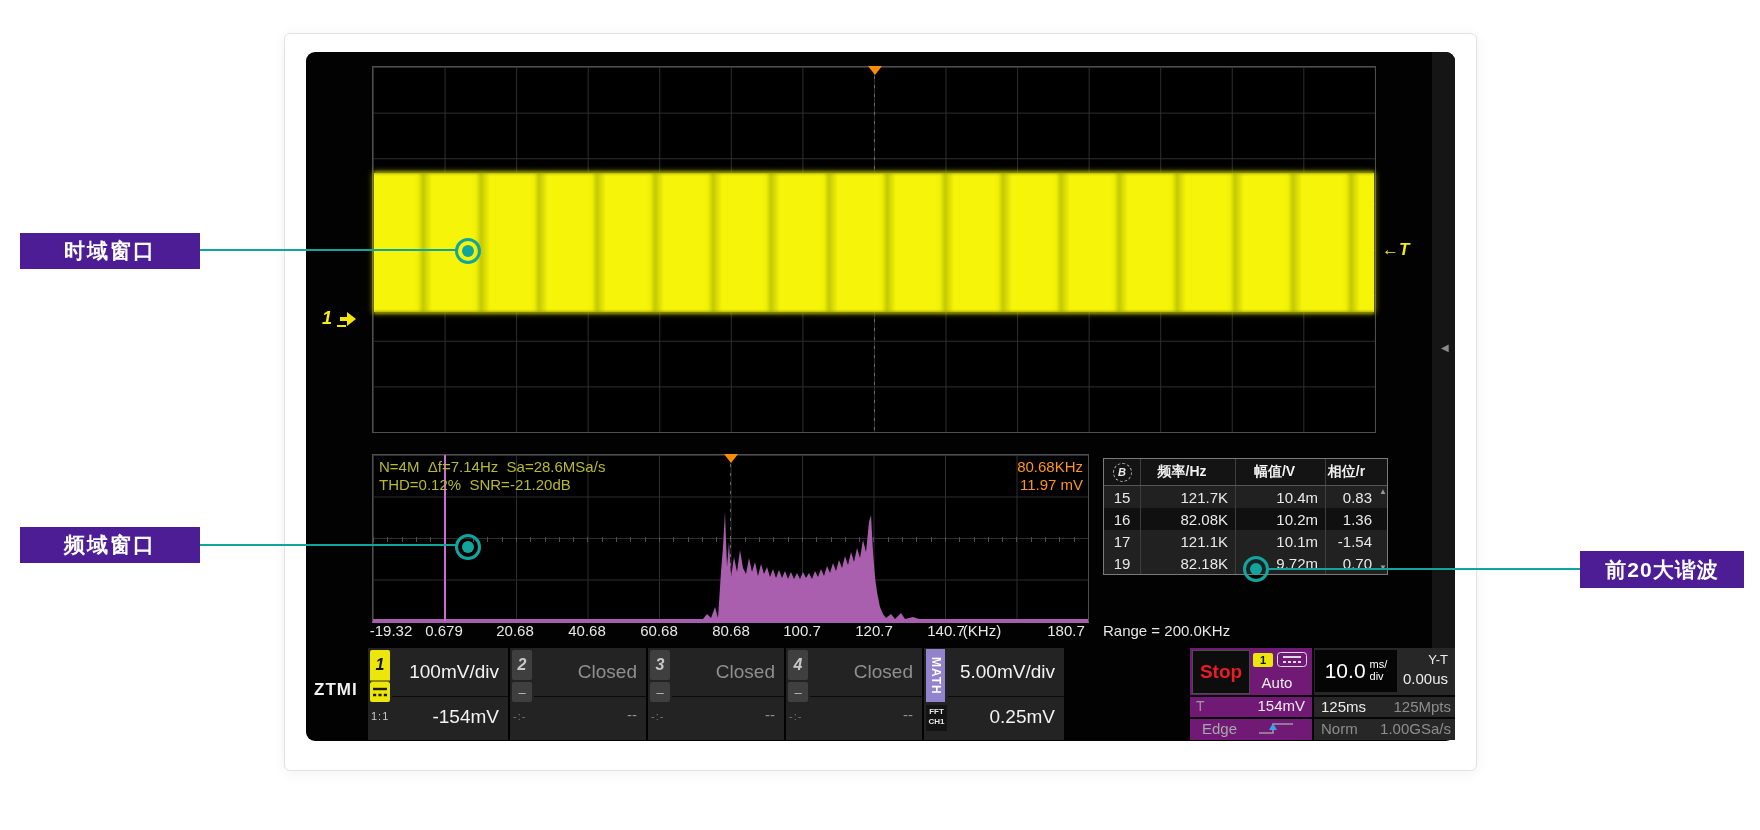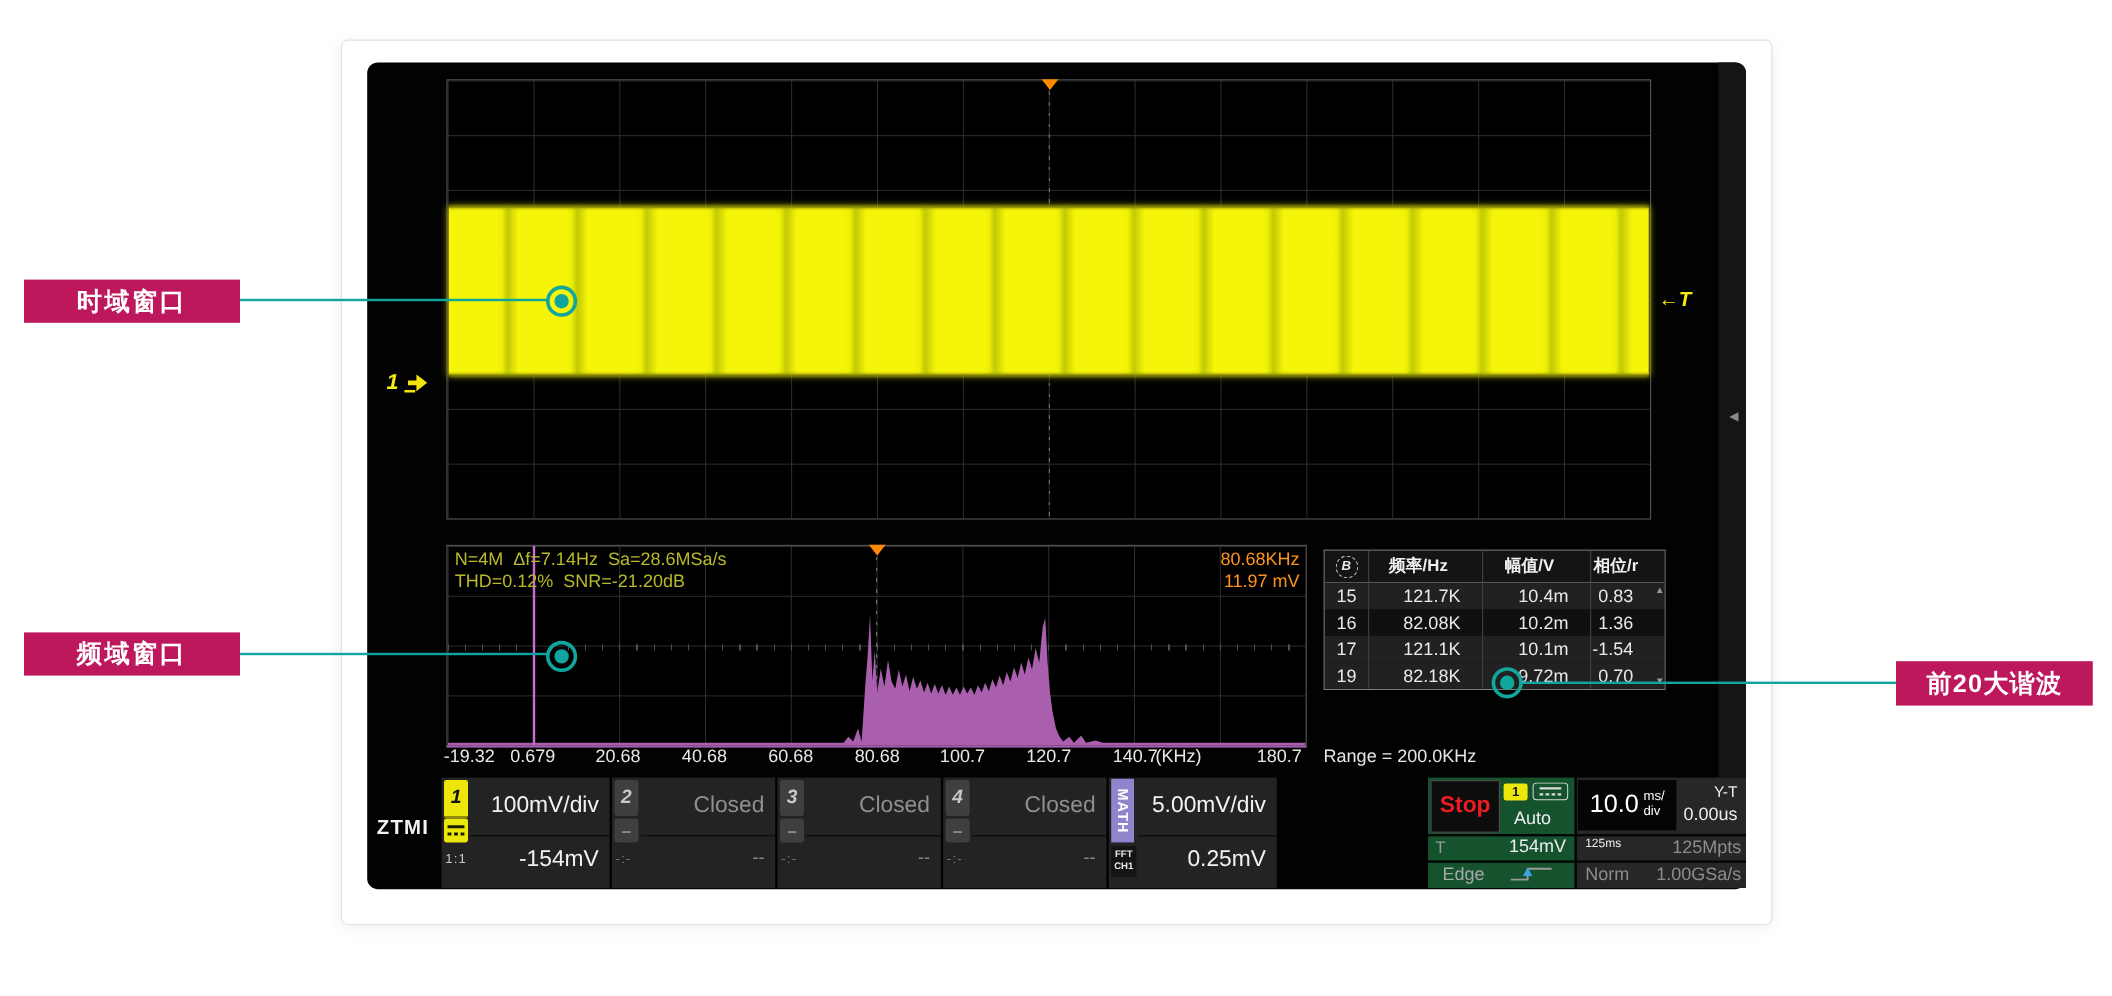--- a/index.html
+++ b/index.html
@@ -32,41 +32,41 @@
   .fringe{position:absolute;left:0;right:0;height:3px;background:rgba(150,152,4,.75);filter:blur(1px)}
   
   .olv{color:#b9b92b;font-size:15px;white-space:pre}
   .org{color:#ff941c;font-size:15px;text-align:right}
   .axlbl{position:absolute;top:570px;transform:translateX(-50%);color:#e8e8e8;font-size:15px;white-space:nowrap}
   
   #htable{left:797px;top:406px;width:285px;background:#050505;border:1px solid #7a7a7a;
           box-sizing:border-box;color:#e9e9e9;font-size:15px}
   .trow{display:grid;grid-template-columns:37px 95px 90px 53px 8px;height:22px;align-items:center}
   .thead{height:26px;font-size:14px;background:#141414;border-bottom:1px solid #555}
-  .tc{padding-right:18px;text-align:right;border-right:1px solid #3e3e3e;height:100%;
+  .tc{padding-right:7px;text-align:right;border-right:1px solid #3e3e3e;height:100%;
       display:flex;align-items:center;justify-content:flex-end;box-sizing:border-box}
   .tn{justify-content:center;padding-right:0}
   .hc{justify-content:center;padding-right:12px;font-weight:bold;color:#f0f0f0}
   .r-light{background:#212121}.r-dark{background:#101010}
   .r-hl{background:#0b0b0b;color:#ff8d1e}
   
   .blk{position:absolute;top:596px;height:92px;background:#232323;box-sizing:border-box}
   .chsep{position:absolute;left:24px;right:0;top:48px;height:1px;background:#0a0a0a}
   .badge{position:absolute;left:2px;top:2px;width:20px;height:30px;border-radius:2px;
          display:flex;align-items:center;justify-content:center;font-weight:bold;font-style:italic;font-size:16px}
   .badge-y{background:#ece60a;color:#111;border-bottom:2px solid #8f8c00}
   .badge-g{background:#3f3f3f;color:#c8c8c8}
   .cpl{position:absolute;left:2px;top:34px;width:20px;height:20px;border-radius:2px;
        display:flex;align-items:center;justify-content:center}
   .bigtxt{position:absolute;right:9px;font-size:19px;color:#f2f2f2;white-space:nowrap}
   .graytxt{color:#8f8f8f}
   .probe{position:absolute;left:3px;top:62px;font-size:11px;color:#c9c9c9;letter-spacing:1px}
   .tbsep{position:absolute;left:0;right:0;height:2px;background:#060606}
   
-  .teal-box{background:#be185d;color:#ffffff;font-size:21px;font-weight:600;letter-spacing:2px;
+  .teal-box{background:#4c1d95;color:#ffffff;font-size:21px;font-weight:600;letter-spacing:2px;
             display:flex;align-items:center;justify-content:center}
   .teal-line{background:#10a69e;height:2px}
   .dot{width:26px;height:26px;border:3px solid #10a69e;border-radius:50%;box-sizing:border-box;
        display:flex;align-items:center;justify-content:center}
   .dot>span{width:12px;height:12px;border-radius:50%;background:#10a69e;display:block}
   .ylw{color:#f5ee12}
 </style>
 </head>
 <body>
 
@@ -223,21 +223,21 @@
     <div class="abs" style="left:2px;top:57px;width:21px;height:26px;background:#141414;color:#e8e8e8;
                             font-size:8px;font-weight:bold;line-height:1.25;text-align:center;padding-top:2px;box-sizing:border-box">
       <div>FFT</div>
         <div>CH1</div>
     </div>
     <div class="bigtxt" style="top:13px">5.00mV/div</div>
     <div class="chsep"></div>
     <div class="bigtxt" style="top:58px">0.25mV</div>
   </div>
 
-  <div class="blk" style="left:884px;width:122px;background:#14532d">
+  <div class="blk" style="left:884px;width:122px;background:#701a75">
     <div class="abs" style="left:2px;top:2px;width:56px;height:42px;background:#0d0d0d;border:1px solid #4c4c4c;
                             display:flex;align-items:center;justify-content:center">
       <span style="color:#ea1c24;font-weight:bold;font-size:19px">Stop</span>
     </div>
     <div class="abs" style="left:63px;top:5px;width:20px;height:14px;background:#ece60a;color:#111;border-radius:2px;
                             font-size:11px;font-weight:bold;display:flex;align-items:center;justify-content:center">1</div>
     <svg class="abs" style="left:87px;top:4px" width="30" height="15" viewBox="0 0 30 15">
       <rect x="0.5" y="0.5" width="29" height="14" rx="3" fill="none" stroke="#dcdcdc"></rect>
       <line x1="6" y1="5" x2="24" y2="5" stroke="#dcdcdc" stroke-width="2"></line>
       <line x1="6" y1="10" x2="24" y2="10" stroke="#dcdcdc" stroke-width="2" stroke-dasharray="3,2"></line>
@@ -259,21 +259,21 @@
                             align-items:center;justify-content:center;gap:4px">
       <span style="font-size:21px;color:#fff">10.0</span>
       <span style="font-size:11px;color:#fff;line-height:1.05;text-align:left">
         <span style="display:block">ms/</span>
         <span style="display:block">div</span>
       </span>
     </div>
     <div class="abs" style="right:7px;top:4px;font-size:13px;color:#ececec">Y-T</div>
     <div class="abs" style="right:7px;top:22px;font-size:15px;color:#ececec">0.00us</div>
     <div class="tbsep" style="top:47px"></div>
-    <div class="abs" style="left:7px;top:50px;font-size:10px;color:#ececec">125ms</div>
+    <div class="abs" style="left:7px;top:50px;font-size:15px;color:#ececec">125ms</div>
     <div class="abs" style="right:4px;top:50px;font-size:15px;color:#8d8d8d">125Mpts</div>
     <div class="tbsep" style="top:69px"></div>
     <div class="abs" style="left:7px;top:72px;font-size:15px;color:#8d8d8d">Norm</div>
     <div class="abs" style="right:4px;top:72px;font-size:15px;color:#8d8d8d">1.00GSa/s</div>
   </div>
 </div>
 
 <div class="abs teal-box" style="left:20px;top:233px;width:180px;height:36px">时域窗口</div>
 <div class="abs teal-line" style="left:200px;top:249px;width:257px"></div>
 <div class="abs dot" style="left:455px;top:238px">

